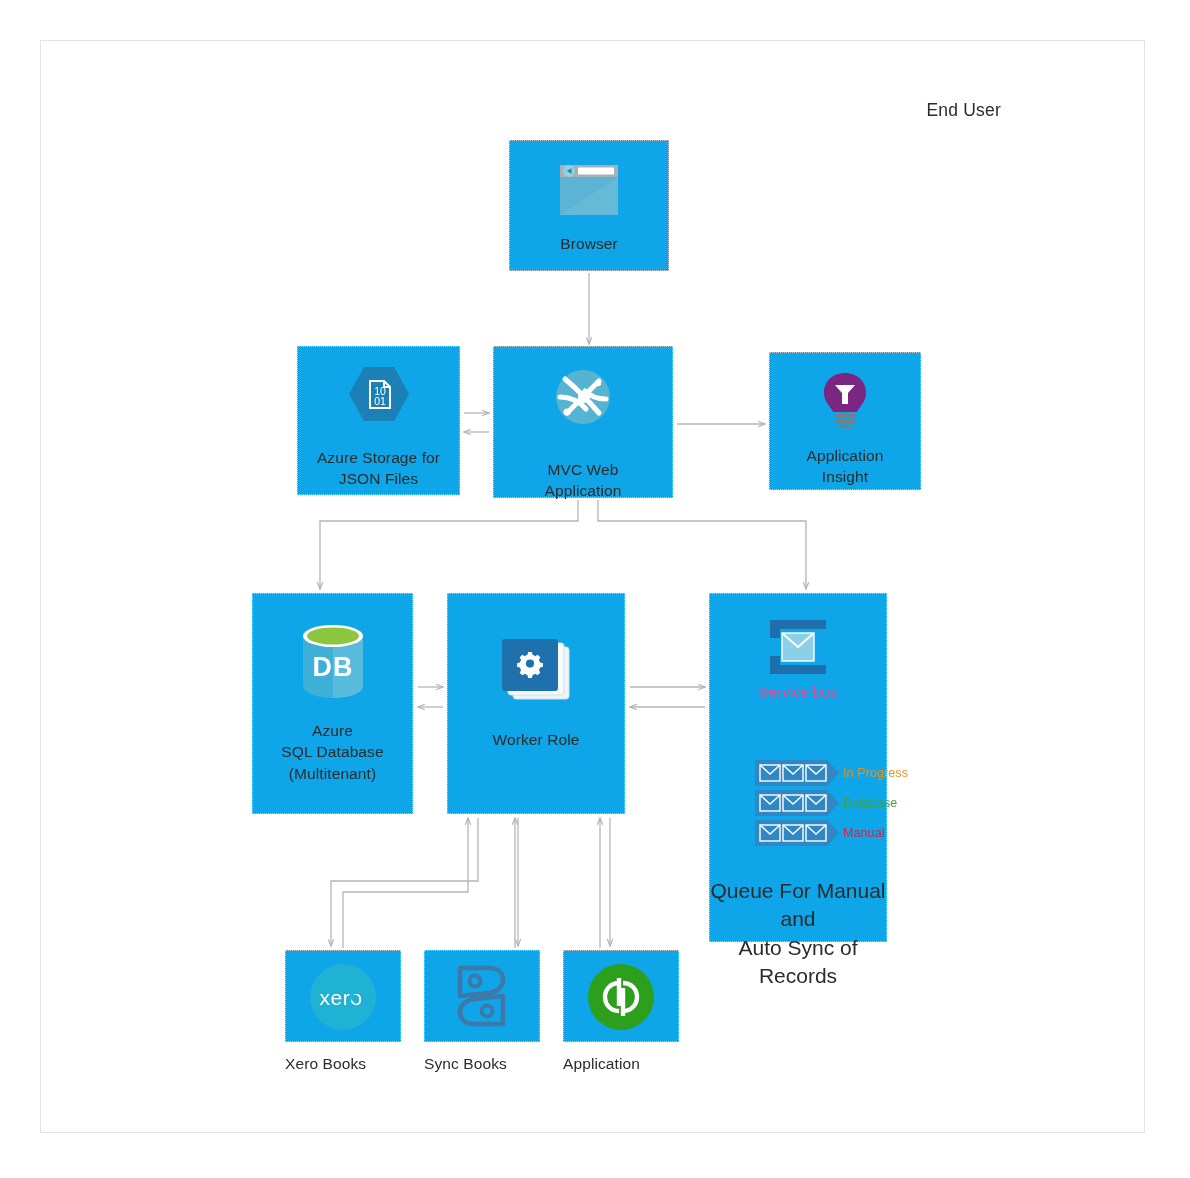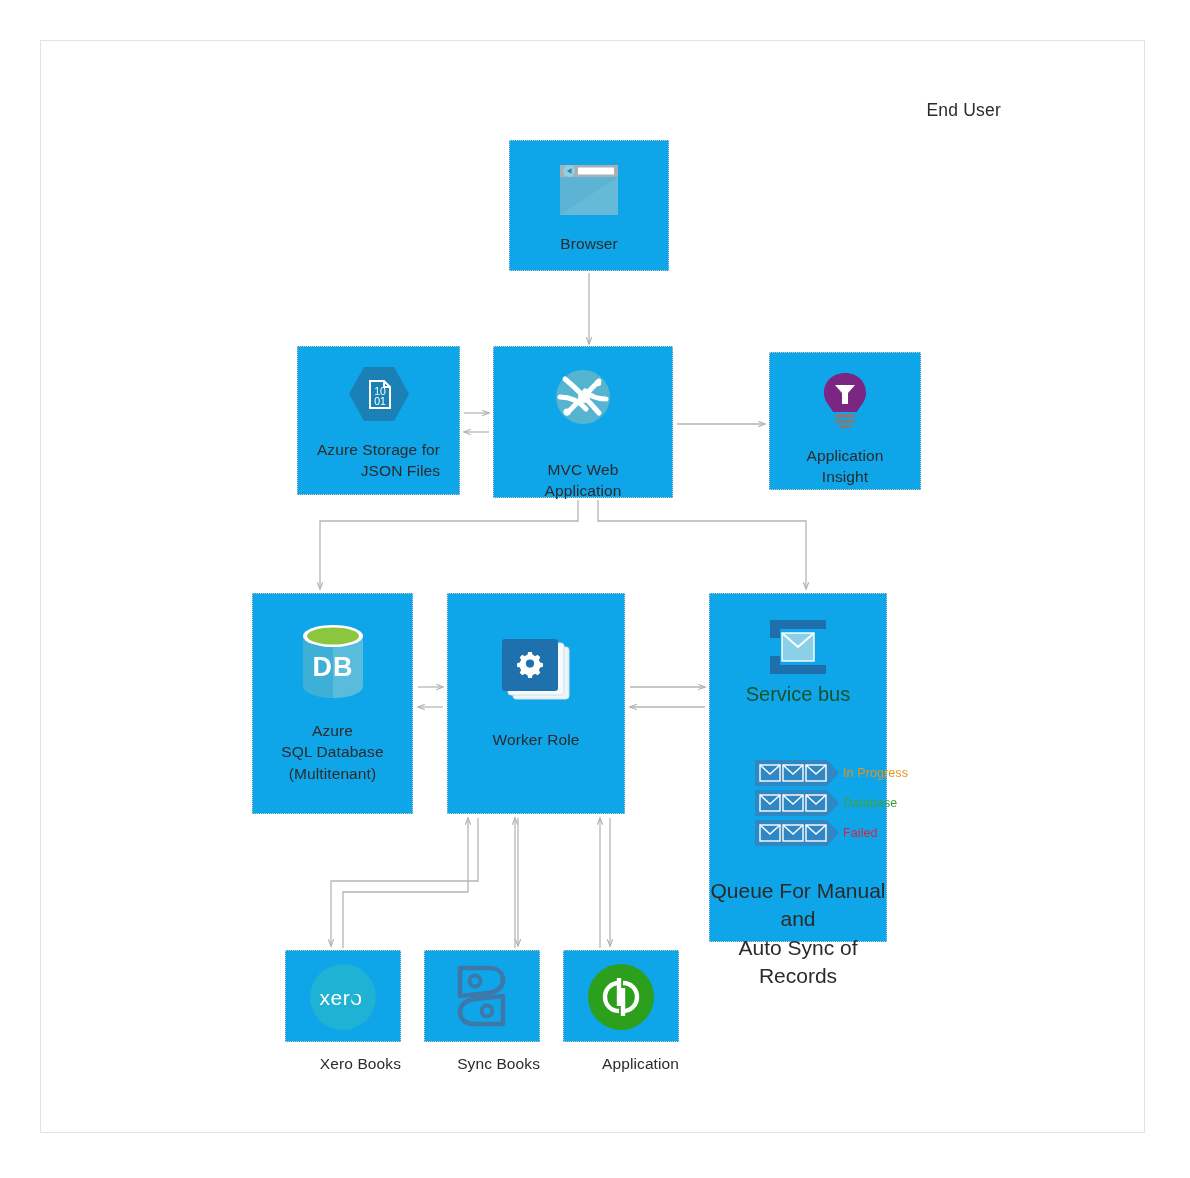--- a/index.html
+++ b/index.html
@@ -57,21 +57,21 @@
     color: #2b2b2b;
     text-align: center;
     line-height: 1.38;
     white-space: pre-line;
     letter-spacing: 0.1px;
   }
   .outside-label {
     position: absolute;
     font-size: 15.5px;
     color: #2b2b2b;
-    text-align: right;
+    text-align: left;
     line-height: 1.38;
     white-space: pre-line;
     letter-spacing: 0.1px;
   }
   #title-end-user {
     position: absolute;
     left: 0;
     top: 100px;
     width: 1001px;
     text-align: right;
@@ -123,22 +123,22 @@
     color: #2b2b2b;
     line-height: 1.35;
     white-space: pre-line;
   }
   .sb-caption {
     position: absolute;
     left: 709px;
     top: 683px;
     width: 178px;
     text-align: center;
-    font-size: 20px;
-    color: #14532d;
+    font-size: 15px;
+    color: #ec4899;
   }
 </style>
 </head>
 <body>
 
 <div id="canvas">
   <div id="frame"></div>
 
   <div id="title-end-user">End User</div>
 
@@ -208,21 +208,21 @@
   <div class="node" id="node-azure-storage">
     <div class="icon-wrap" style="margin-top:18px;">
       <svg width="62" height="58" viewBox="0 0 62 58">
         <polygon points="16,2 46,2 61,29 46,56 16,56 1,29" fill="#1a80b6"></polygon>
         <path d="M22,16 L36,16 L42,22 L42,43 L22,43 Z" fill="none" stroke="#ffffff" stroke-width="2"></path>
         <path d="M36,16 L36,22 L42,22" fill="none" stroke="#ffffff" stroke-width="2"></path>
         <text x="32" y="29.5" font-family="'Liberation Sans',sans-serif" font-size="10.5" fill="#ffffff" text-anchor="middle">10</text>
         <text x="32" y="40" font-family="'Liberation Sans',sans-serif" font-size="10.5" fill="#ffffff" text-anchor="middle">01</text>
       </svg>
     </div>
-    <div class="node-label" style="margin-top:16px;text-align:right;">Azure Storage for
+    <div class="node-label" style="margin-top:24px;">Azure Storage for
 JSON Files</div>
   </div>
 
   <div class="node" id="node-mvc">
     <div class="icon-wrap" style="margin-top:20px;">
       <svg width="60" height="60" viewBox="0 0 60 60">
         <circle cx="30" cy="30" r="27" fill="#55b5d1"></circle>
         <g stroke="#ffffff" stroke-width="5" fill="none" stroke-linecap="round">
           <path d="M12,12 C24,22 34,32 46,46"></path>
           <path d="M46,14 C36,24 26,34 14,46"></path>
@@ -329,21 +329,21 @@
         <path d="M0,0 L72,0 L84,13 L72,26 L0,26 Z" fill="#2f87c4"></path>
         <g fill="none" stroke="#ffffff" stroke-width="1.4">
           <rect x="5" y="5" width="20" height="16"></rect>
             <path d="M5,5 L15,14 L25,5"></path>
           <rect x="28" y="5" width="20" height="16"></rect>
             <path d="M28,5 L38,14 L48,5"></path>
           <rect x="51" y="5" width="20" height="16"></rect>
             <path d="M51,5 L61,14 L71,5"></path>
         </g>
       </svg>
-      <span class="queue-status" style="color:#d62246;">Failed</span>
+      <span class="queue-status" style="color:#d62246;">Manual</span>
     </div>
   </div>
   <div class="queue-label-block">Queue For Manual and
 Auto Sync of Records</div>
 
   <div class="node" id="node-xero">
     <div class="icon-wrap" style="margin-top:13px;">
       <svg width="66" height="66" viewBox="0 0 66 66">
         <circle cx="33" cy="33" r="33" fill="#1fb2d4"></circle>
         <text x="31" y="41" font-family="'Liberation Sans',sans-serif" font-size="21" fill="#ffffff" text-anchor="middle" letter-spacing="0.5">xero</text>

